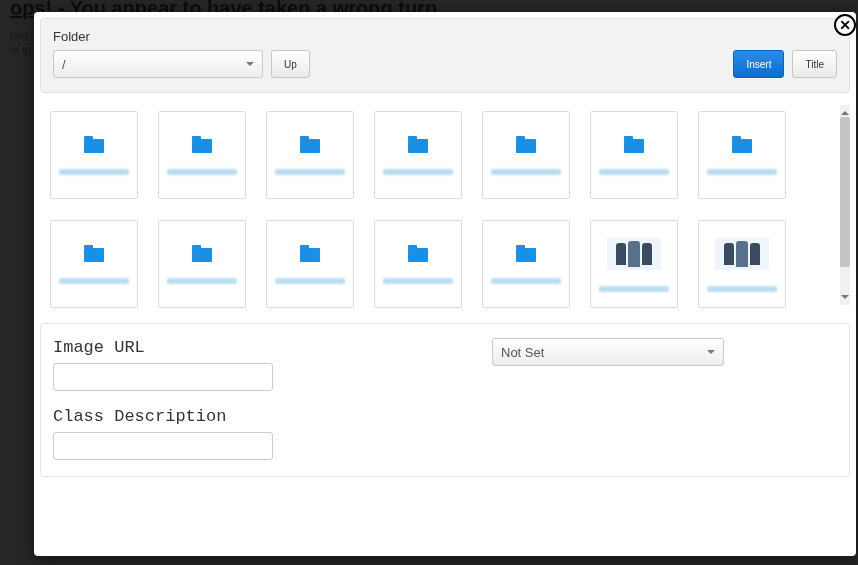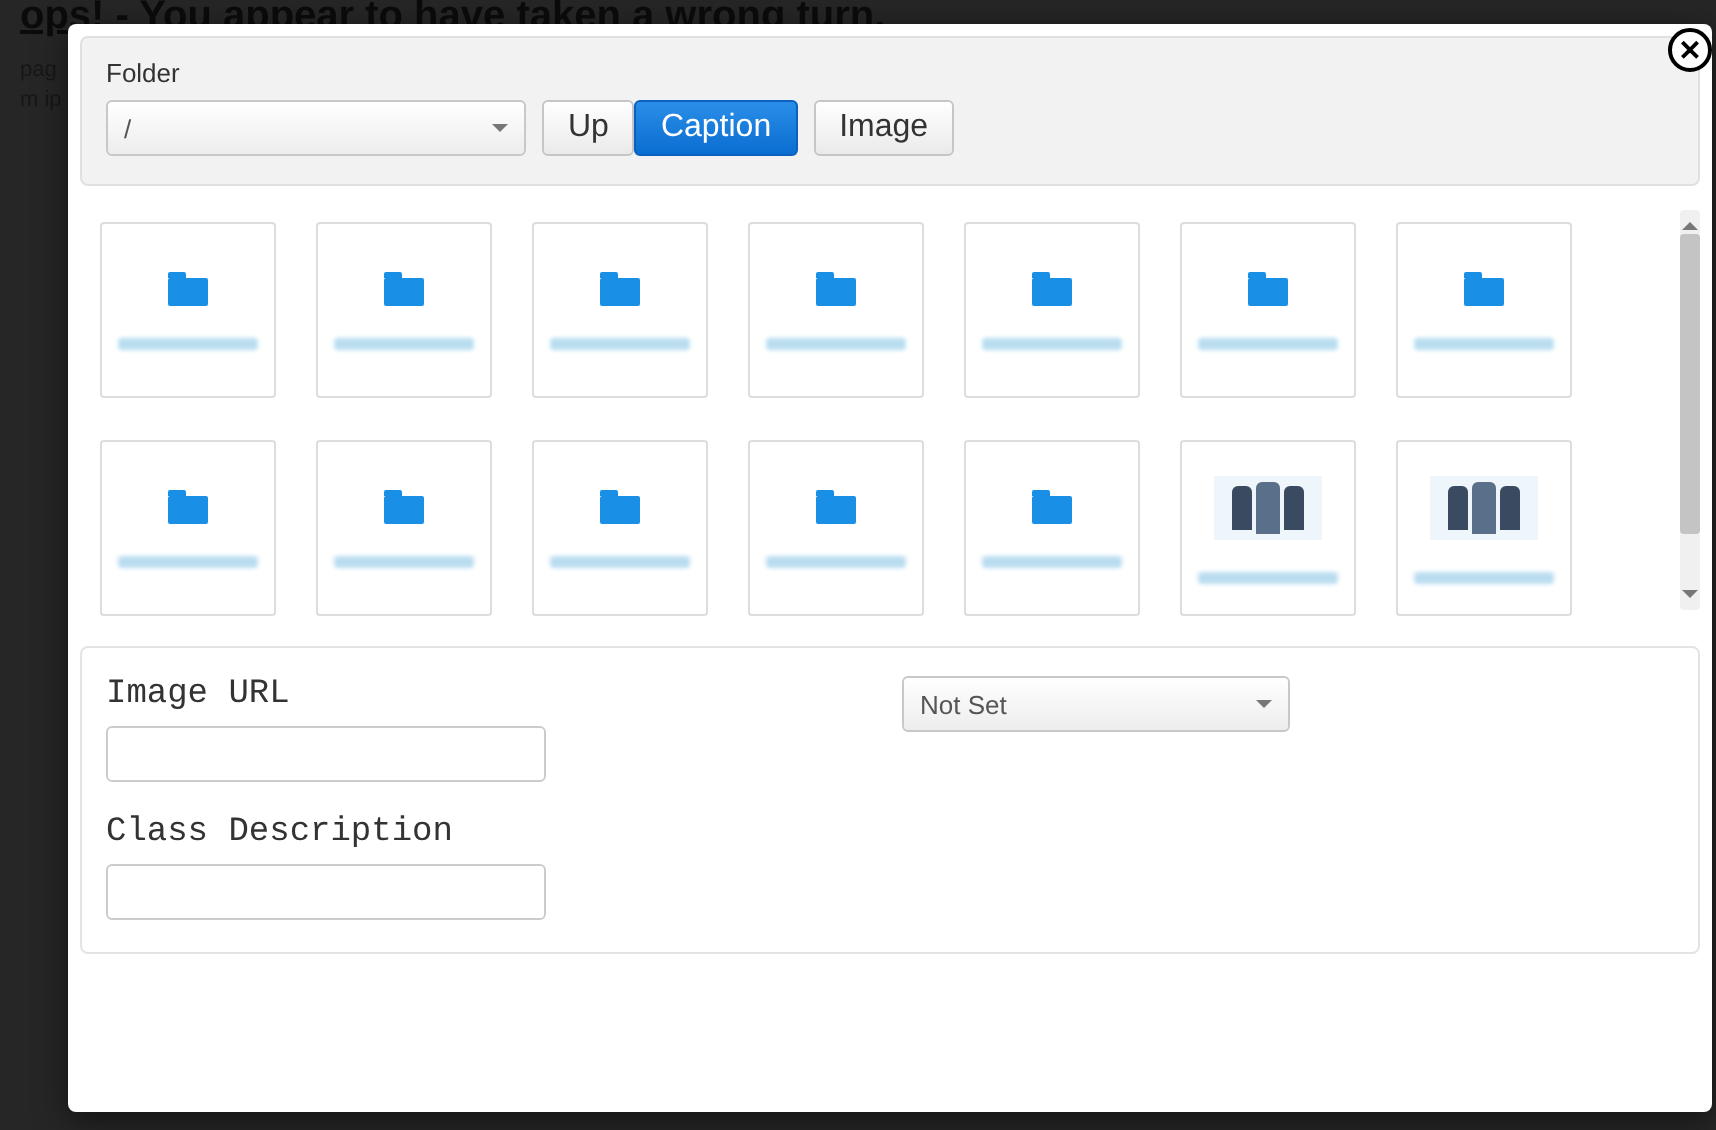--- a/index.html
+++ b/index.html
@@ -63,21 +63,21 @@
   line-height: 1;
 }
 .header {
   background: #f2f2f2;
   border: 1px solid #e0e0e0;
   border-radius: 4px;
   margin: 6px;
   padding: 10px 12px 14px;
   display: flex;
   align-items: flex-end;
-  justify-content: flex-start;
+  justify-content: space-between;
 }
 .folder-group label { display: block; color: #333; margin-bottom: 6px; font-size: 13px; }
 .folder-row { display: flex; gap: 8px; }
 .select {
   background: linear-gradient(#fff,#ededed);
   border: 1px solid #c8c8c8;
   border-radius: 3px;
   height: 28px;
   color: #555;
   padding: 0 22px 0 8px;
@@ -96,21 +96,21 @@
   border: 4px solid transparent;
   border-top-color: #777;
 }
 .folder-select { width: 210px; }
 .btn {
   border: 1px solid #c6c6c6;
   background: linear-gradient(#fff,#eaeaea);
   border-radius: 3px;
   height: 28px;
   padding: 0 12px;
-  font-size: 16px;
+  font-size: 10px;
   color: #333;
   cursor: pointer;
 }
 .btn-primary {
   background: linear-gradient(#2a8ee8,#0a6dd1);
   border: 1px solid #0a61bf;
   color: #fff;
 }
 .actions { display: flex; gap: 8px; align-items: center; }
 
@@ -218,21 +218,21 @@
 .field label { display: block; color: #333; font-size: 17px; margin-bottom: 6px; font-family: Liberation Mono, monospace; }
 .field input {
   width: 220px;
   height: 28px;
   border: 1px solid #ccc;
   border-radius: 3px;
   background: #fff;
   padding: 0 6px;
   font-size: 13px;
 }
-.float-select { width: 194px; }
+.float-select { width: 232px; margin-left: 41px; }
 
 .dialog::-webkit-scrollbar { width: 16px; background: #f0f0f0; }
 .dialog::-webkit-scrollbar-thumb { background: #c4c4c4; border-radius: 2px; }
 .dialog::-webkit-scrollbar-button:single-button {
   background: #f0f0f0; height: 14px;
 }
 </style>
 </head>
 <body>
 
@@ -252,22 +252,22 @@
     <div class="folder-group">
       <label>Folder</label>
       <div class="folder-row">
         <div class="select folder-select">
           <span>/</span>
         </div>
         <button class="btn">Up</button>
       </div>
     </div>
     <div class="actions">
-      <button class="btn btn-primary">Caption</button>
-      <button class="btn">Image</button>
+      <button class="btn btn-primary">Insert</button>
+      <button class="btn">Title</button>
     </div>
   </div>
 
   <div class="browser">
     <div class="grid" id="grid">
         <div class="item">
           <div class="folder-ic"></div>
           <div class="lbl"></div>
         </div>
         <div class="item">

